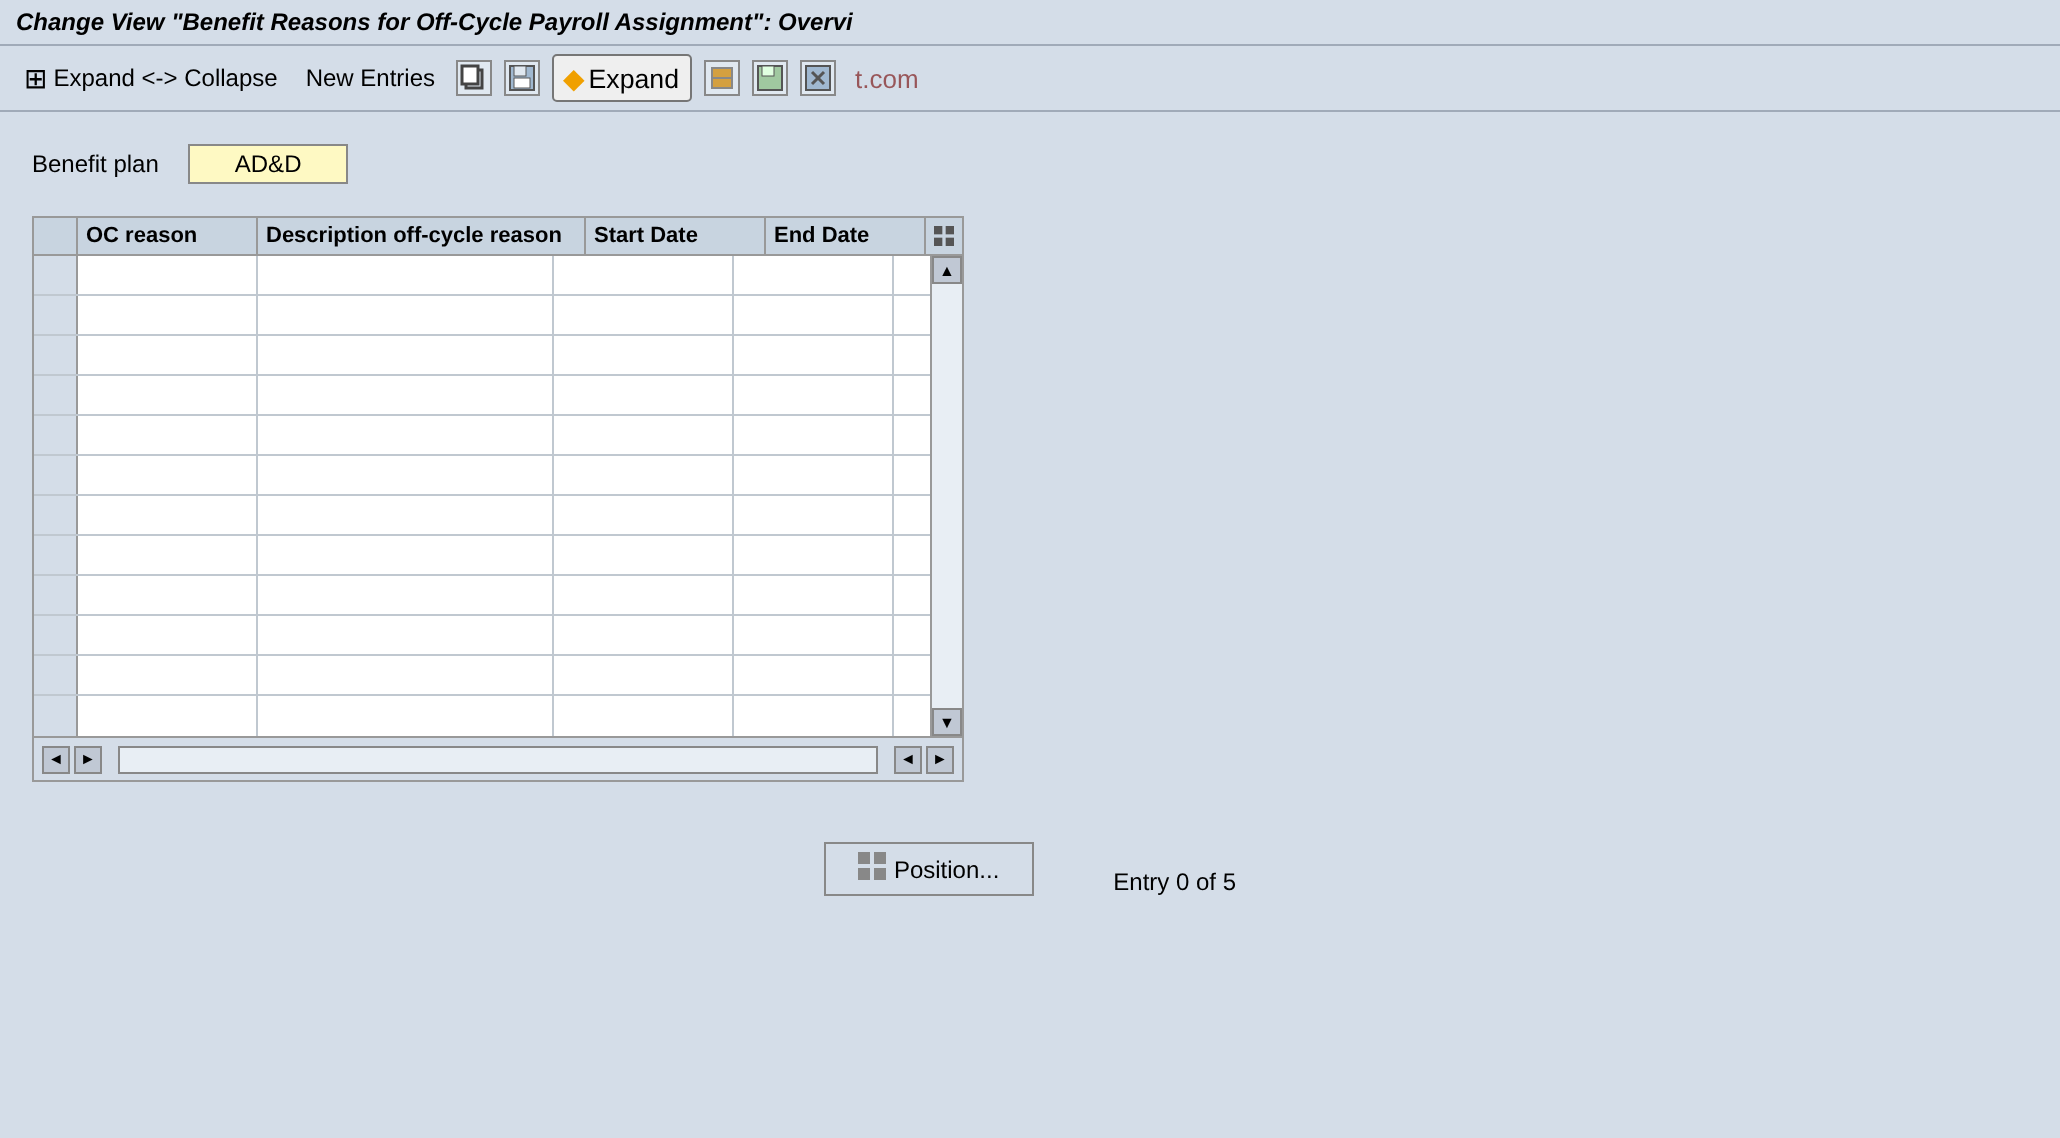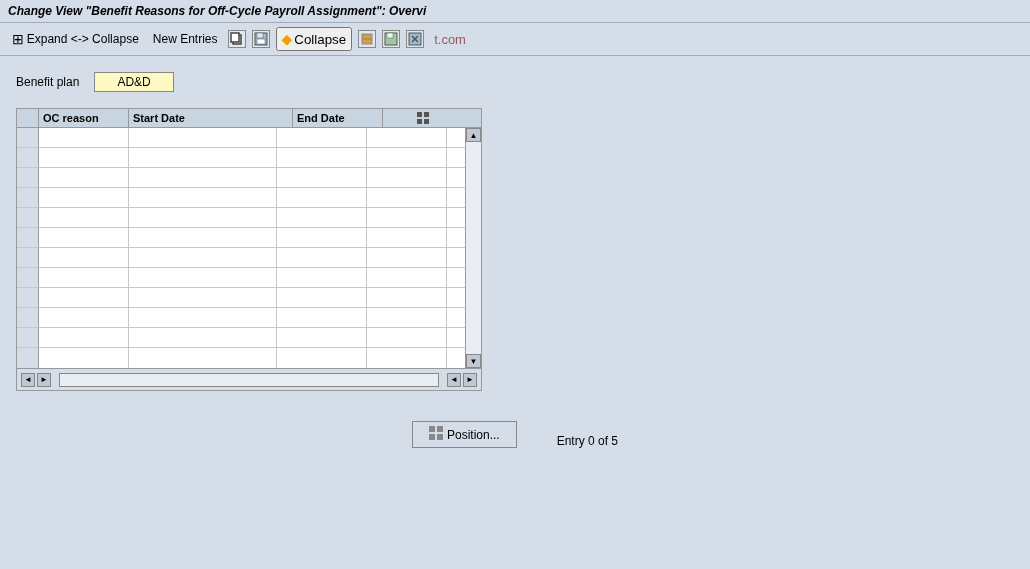--- a/index.html
+++ b/index.html
@@ -235,21 +235,21 @@
   <span class="toolbar-icon toolbar-icon-save" title="Save">
     <svg width="14" height="14" viewBox="0 0 14 14">
         <rect x="1" y="1" width="12" height="12" fill="#a0b8d0" stroke="#555" stroke-width="1"></rect>
         <rect x="3" y="1" width="6" height="5" fill="#e0e8f0" stroke="#555" stroke-width="0.5"></rect>
         <rect x="3" y="7" width="8" height="5" fill="#fff" stroke="#555" stroke-width="0.5"></rect>
       </svg>
   </span>
 
   <button class="delimit-btn">
     <span style="color:#f0a000; font-size:14px;">◆</span>
-    <span>Collapse</span>
+    <span>Expand</span>
   </button>
 
   <span class="toolbar-icon" title="Action1">
     <svg width="14" height="14" viewBox="0 0 14 14">
         <rect x="2" y="2" width="10" height="10" fill="#d4a040" stroke="#888" stroke-width="1"></rect>
         <line x1="2" y1="7" x2="12" y2="7" stroke="#888" stroke-width="1"></line>
       </svg>
   </span>
   <span class="toolbar-icon" title="Action2">
     <svg width="14" height="14" viewBox="0 0 14 14">
@@ -273,20 +273,21 @@
   <div class="benefit-plan-row">
     <span class="benefit-plan-label">Benefit plan</span>
     <span class="benefit-plan-value">AD&amp;D</span>
   </div>
 
   <div class="table-container">
 
     <div class="table-header">
       <div class="table-header-cell"></div>
       <div class="table-header-cell">OC reason</div>
+      <div class="table-header-cell">Description off-cycle reason</div>
       <div class="table-header-cell">Start Date</div>
       <div class="table-header-cell">End Date</div>
       <div class="table-header-cell" style="cursor:pointer;">
         <svg width="12" height="12" viewBox="0 0 12 12">
           <rect x="0" y="0" width="5" height="5" fill="#555"></rect>
             <rect x="7" y="0" width="5" height="5" fill="#555"></rect>
           <rect x="0" y="7" width="5" height="5" fill="#555"></rect>
             <rect x="7" y="7" width="5" height="5" fill="#555"></rect>
         </svg>
       </div>

